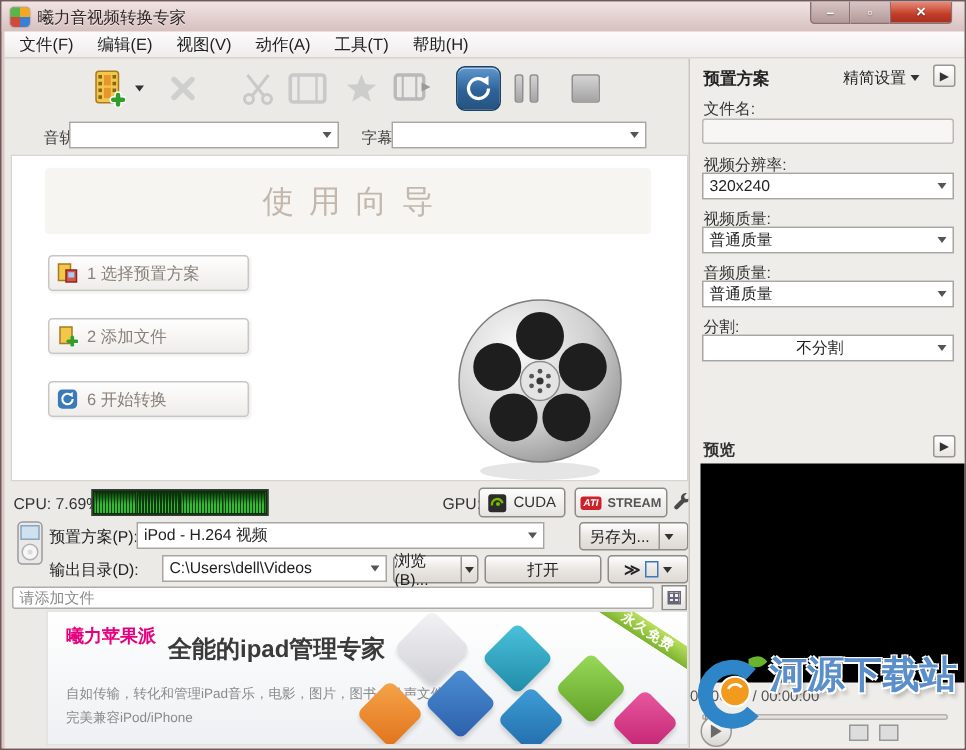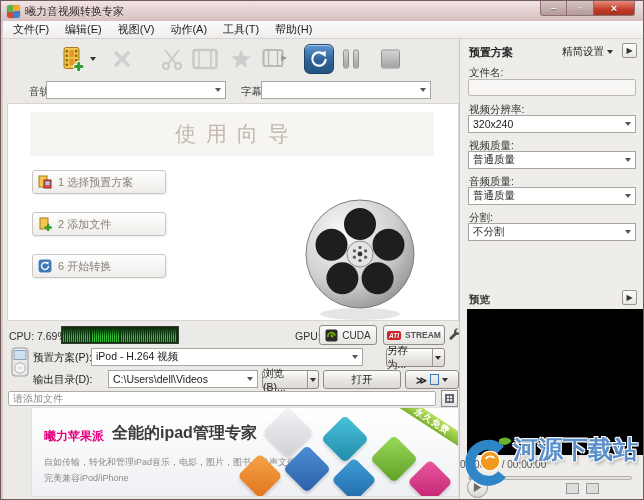--- a/index.html
+++ b/index.html
@@ -62,21 +62,21 @@
   .file-status{position:absolute;left:5px;top:352px;width:428px;height:15px;background:#ffffff;border:1px solid #b0aca8;
     border-radius:2px;font-size:10px;color:#8a8a8a;display:flex;align-items:center;padding-left:4px;}
   .side-btn{position:absolute;left:438px;top:351px;width:17px;height:17px;border:1px solid #8f8b87;
     background:linear-gradient(#fdfdfd,#e6e4e1);display:flex;align-items:center;justify-content:center;}
   .grid-icon{width:9px;height:9px;border:1px solid #667;
     background-image:repeating-linear-gradient(0deg,#667 0 1px,transparent 1px 3px),
                      repeating-linear-gradient(90deg,#667 0 1px,transparent 1px 3px);}
   
   .banner{position:absolute;left:28px;top:368px;width:428px;height:90px;border:1px solid #e2e2e2;
     background:linear-gradient(#ffffff,#eef0f3);overflow:hidden;}
-  .banner-brand{position:absolute;left:12px;top:20px;font-size:12px;font-weight:bold;color:#e6007e;}
+  .banner-brand{position:absolute;left:12px;top:8px;font-size:12px;font-weight:bold;color:#e6007e;}
   .banner-headline{position:absolute;left:80px;top:15px;font-size:16px;font-weight:bold;color:#3a3a3a;}
   .banner-line{position:absolute;left:12px;font-size:9px;color:#8a8a8a;}
   .cube{position:absolute;transform:rotate(45deg);border-radius:5px;box-shadow:2px 2px 3px rgba(0,0,0,.15);}
   .ribbon{position:absolute;left:352px;top:6px;width:96px;height:15px;transform:rotate(33deg);
     background:linear-gradient(#b9e05e,#7db32f);border:1px solid #fff;color:#fff;font-size:9px;font-weight:bold;
     display:flex;align-items:center;justify-content:center;letter-spacing:1px;}
   
   .panel{position:absolute;left:456px;top:0;width:184px;height:460px;background:#efede9;border-left:1px solid #c9c5c1;}
   .panel-title{position:absolute;left:9px;top:6px;font-size:11px;font-weight:bold;color:#222;}
   .settings-mode{position:absolute;left:102px;top:6px;font-size:10.5px;color:#222;display:flex;align-items:center;gap:3px;}
@@ -298,21 +298,21 @@
       <rect x="1" y="1" width="16" height="28" rx="3" fill="#e9e9e9" stroke="#9a9a9a"></rect>
       <rect x="3" y="3.5" width="12" height="9" fill="#cfe0ee" stroke="#8aa5bd"></rect>
       <circle cx="9" cy="21" r="5.2" fill="#f6f6f6" stroke="#b0b0b0"></circle>
       <circle cx="9" cy="21" r="1.7" fill="#dcdcdc"></circle>
     </svg>
     <div class="lbl" style="left:30px;top:312px;color:#222;">预置方案(P):</div>
     <div class="combo" style="left:88px;top:309px;width:272px;">
       <span>iPod - H.264 视频</span>
         <span class="arr"></span>
     </div>
-    <div class="push-btn" style="left:383px;top:309px;width:59px;">
+    <div class="push-btn" style="left:383px;top:309px;width:73px;">
       <span>另存为...</span>
       <span class="split">
           <span class="dd-arr"></span>
         </span>
     </div>
 
     <div class="lbl" style="left:30px;top:334px;color:#222;">输出目录(D):</div>
     <div class="combo" style="left:105px;top:331px;width:150px;">
       <span>C:\Users\dell\Videos</span>
         <span class="arr"></span>
@@ -378,21 +378,21 @@
           <span class="arr"></span>
       </div>
 
       <div class="p-lbl" style="top:136px;">音频质量:</div>
       <div class="combo p-combo" style="top:148px;">
         <span>普通质量</span>
           <span class="arr"></span>
       </div>
 
       <div class="p-lbl" style="top:172px;">分割:</div>
-      <div class="combo p-combo" style="top:184px;">
+      <div class="combo p-combo" style="top:184px;justify-content:center;">
         <span>不分割</span>
           <span class="arr"></span>
       </div>
 
       <div class="p-lbl" style="top:254px;font-weight:bold;">预览</div>
       <div class="expand-btn" style="right:6px;top:251px;">▶</div>
       <div class="preview-screen"></div>
 
       <div class="time">00:00:00 / 00:00:00</div>
       <div class="slider-track">

